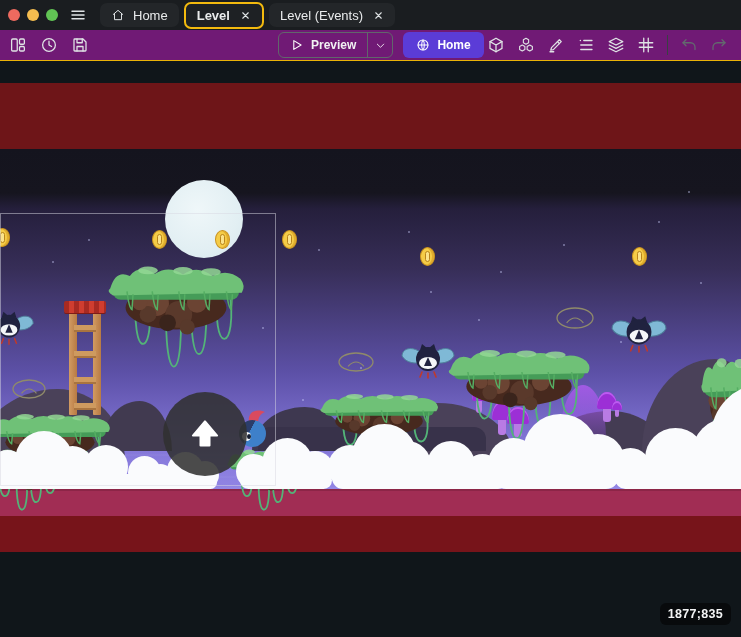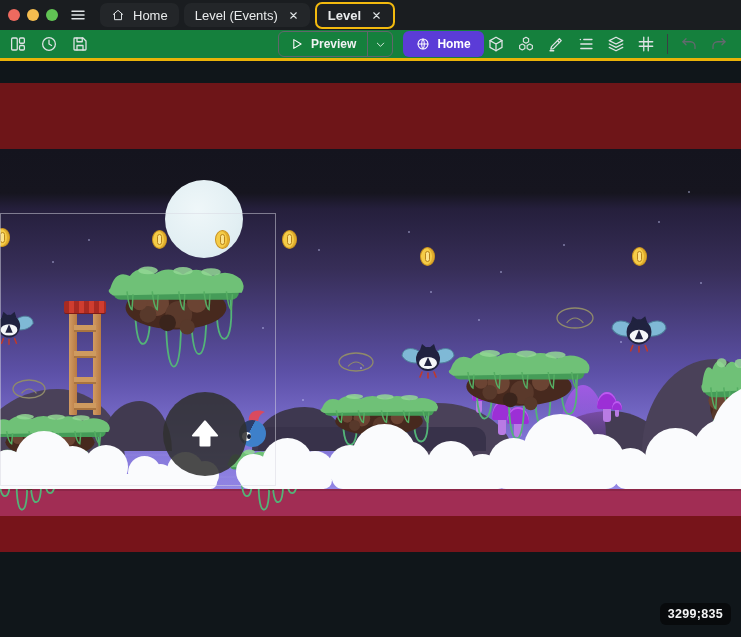--- a/index.html
+++ b/index.html
@@ -10,21 +10,21 @@
   .titlebar{height:30px;background:#1A1D20;display:flex;align-items:center;padding-left:8px;}
   .lights{display:flex;gap:7px;align-items:center;}
   .light{width:12px;height:12px;border-radius:50%;}
   .hamburger{margin-left:11px;display:flex;align-items:center;}
   .tabs{display:flex;align-items:center;gap:5px;margin-left:13px;height:100%;}
   .tab{display:flex;align-items:center;gap:8px;height:24px;padding:0 11px;background:#232629;border-radius:7px;font-size:13px;color:#E9EBEC;cursor:default;}
   .tab.active{border:2px solid #F3BA0E;font-weight:bold;height:27px;background:#1E2124;}
   .tab .tclose{display:flex;align-items:center;margin-left:2px;}
 
   
-  .toolbar{height:31px;background:#15803d;border-bottom:3px solid #eab308;display:flex;align-items:center;padding:0 6px;text-align:center;}
+  .toolbar{height:31px;background:#701a75;border-bottom:1px solid #eab308;display:flex;align-items:center;padding:0 6px;text-align:center;}
   .tb-left{display:flex;align-items:center;gap:7px;}
   .tb-center{display:flex;align-items:center;gap:10px;margin-left:186px;}
   .tb-right{display:flex;align-items:center;gap:6px;margin-left:auto;}
   .icbtn{width:24px;height:24px;display:flex;align-items:center;justify-content:center;border-radius:4px;}
   .ic{width:18px;height:18px;stroke:#DFE3E5;fill:none;stroke-width:1.7;stroke-linecap:round;stroke-linejoin:round;}
   .ic.dis{stroke:#63696E;}
   .sep{width:1px;height:20px;background:#3A3F43;margin:0 3px;}
   .btn-preview{display:flex;align-items:stretch;height:26px;border:1px solid #61666B;border-radius:6px;color:#F1F2F3;font-size:12px;font-weight:bold;}
   .bp-main{display:flex;align-items:center;gap:7px;padding:0 11px;}
   .bp-div{width:1px;background:#61666B;}
@@ -64,30 +64,30 @@
         </svg>
     </div>
     <div class="tabs">
       <div class="tab">
         <svg class="ic" viewBox="0 0 24 24" style="width:14px;height:14px">
             <path d="M4 11l8-7 8 7"></path>
             <path d="M6 9.5V20h12V9.5"></path>
           </svg>
         <span>Home</span>
       </div>
-      <div class="tab">
-        <span>Level (Events)</span>
+      <div class="tab active">
+        <span>Level</span>
         <span class="tclose">
           <svg class="ic" viewBox="0 0 24 24" style="width:11px;height:11px;stroke-width:2.4">
               <path d="M6 6l12 12M18 6L6 18"></path>
             </svg>
         </span>
       </div>
-      <div class="tab active">
-        <span>Level</span>
+      <div class="tab">
+        <span>Level (Events)</span>
         <span class="tclose">
           <svg class="ic" viewBox="0 0 24 24" style="width:11px;height:11px;stroke-width:2.4">
               <path d="M6 6l12 12M18 6L6 18"></path>
             </svg>
         </span>
       </div>
     </div>
   </div>
 
   <div class="toolbar">
@@ -575,16 +575,16 @@
           <div style="position: absolute; left: 43px; bottom: 0px; width: 78px; height: 78px; border-radius: 50%; background: rgb(250, 251, 253);"></div>
           <div style="position: absolute; left: 4%; right: 4%; bottom: 0px; height: 58%; border-radius: 18.6px; background: rgb(250, 251, 253);"></div>
         </div>
         <div class="spr" style="position: absolute; left: 163px; top: 243px; width: 84px; height: 84px; z-index: 8; border-radius: 50%; background: rgba(48, 48, 48, 0.87); display: flex; align-items: center; justify-content: center;">
           <svg width="44" height="44" viewBox="0 0 84 84">
             <path d="M42 18 L65 45 H50.5 V64 H33.5 V45 H19 Z" fill="#FFFFFF" stroke="#FFFFFF" stroke-width="4" stroke-linejoin="round"></path>
           </svg>
         </div>
         <div class="spr" style="position: absolute; left: 0px; top: 64px; width: 276px; height: 273px; z-index: 9; border: 1px solid rgba(215, 215, 225, 0.5); pointer-events: none;"></div>
       </div>
-    <div class="coords">3299;835</div>
+    <div class="coords">1877;835</div>
   </div>
 
 </div>
 
 </body></html>

